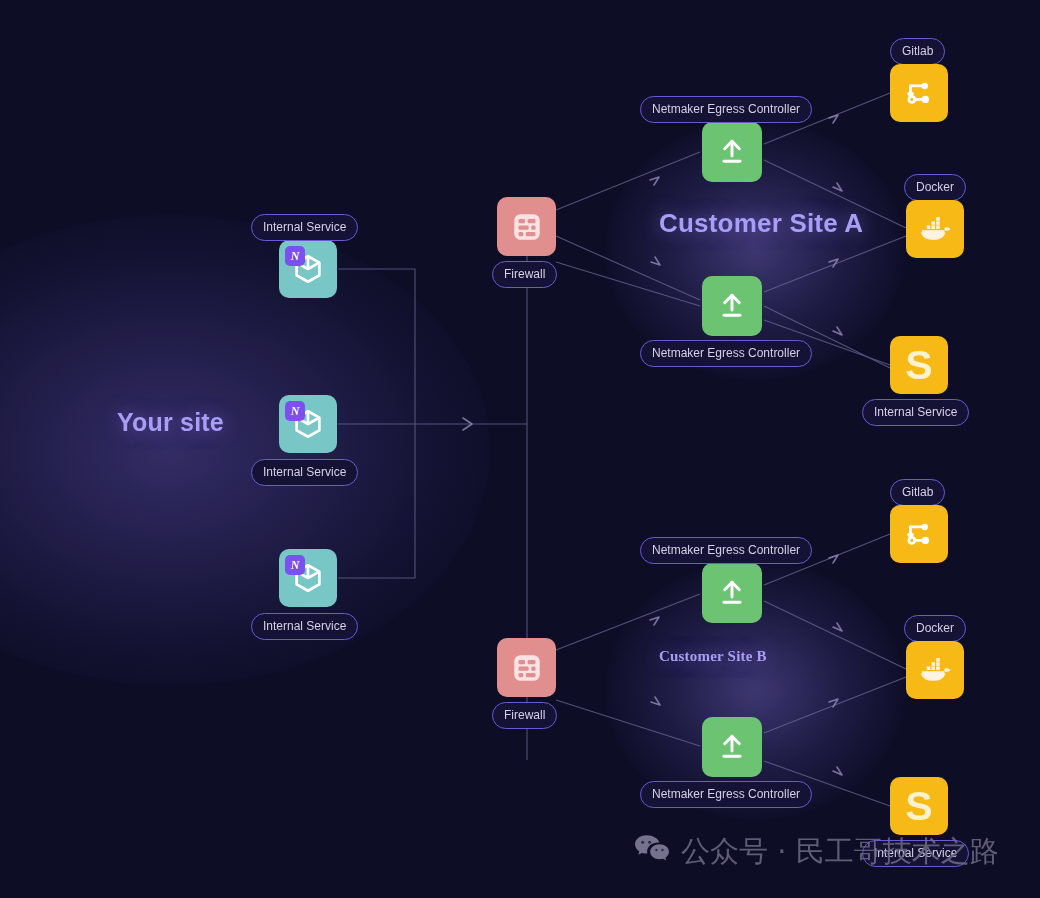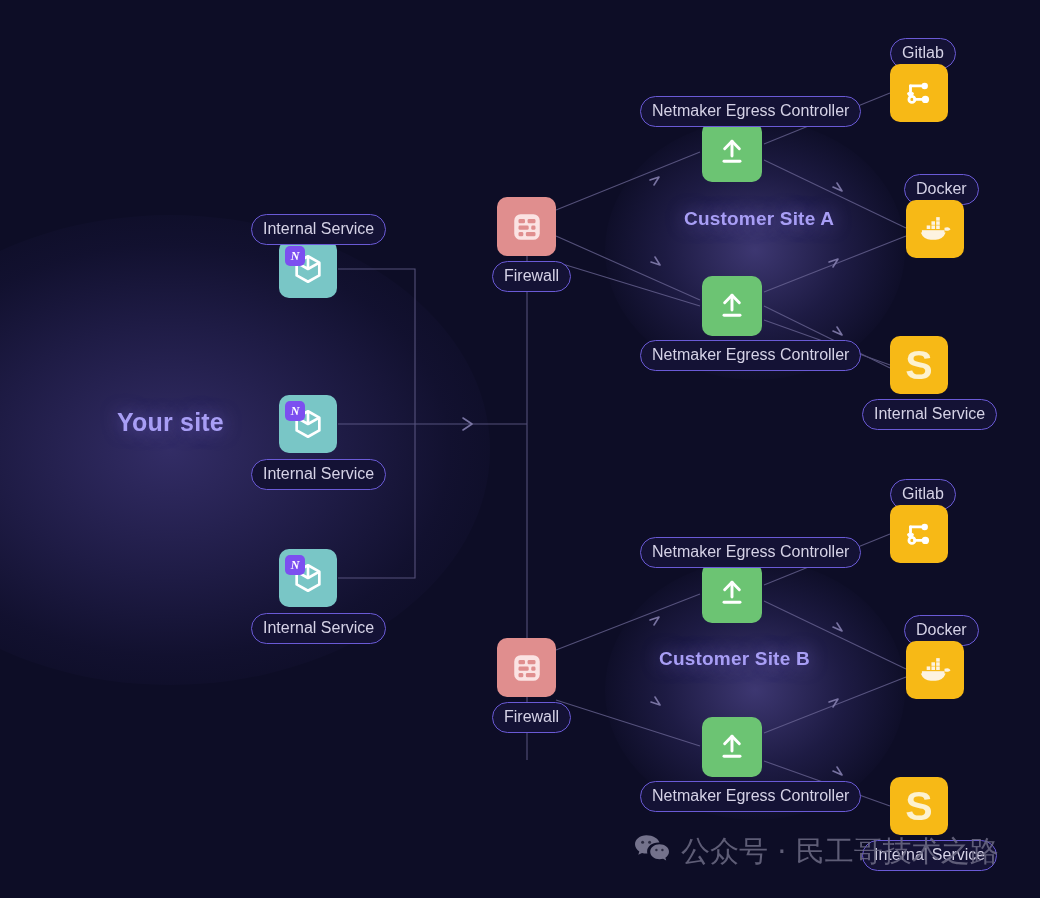--- a/index.html
+++ b/index.html
@@ -37,22 +37,22 @@
   }
   
   #links { position: absolute; inset: 0; width: 1040px; height: 898px; }
   
   .site-title {
     position: absolute; color: #a89ef5; font-weight: bold;
     white-space: nowrap; letter-spacing: .2px;
     text-shadow: 0 0 18px rgba(140,124,240,.55);
   }
   #title-your-site { left: 117px; top: 408px; font-size: 25px; }
-  #title-site-a { left: 659px; top: 208px; font-size: 19px; margin-left: 25px; }
-  #title-site-b { left: 659px; top: 648px; font-size: 19px; }
+  #title-site-a { left: 659px; top: 208px; font-size: 26px; }
+  #title-site-b { left: 659px; top: 648px; font-size: 15px; font-family: Liberation Serif, serif; }
   
   .node { position: absolute; }
   .tile {
     border-radius: 10px; display: flex;
     align-items: center; justify-content: center;
     position: relative;
   }
   .tile-teal  { background: #79c6c6; }
   .tile-green { background: #6cc473; }
   .tile-red   { background: #e08e8e; }
@@ -67,21 +67,21 @@
   }
   .s-letter {
     color: #fdf2cf; font-size: 41px; font-weight: bold;
     font-family: "Liberation Sans", sans-serif; line-height: 1;
   }
   
   .pill {
     position: absolute;
     border: 1px solid #6a5ad6; border-radius: 999px;
     background: #141235; color: #d5d2e6;
-    font-size: 16px; line-height: 1;
+    font-size: 12px; line-height: 1;
     padding: 6px 11px 7px; white-space: nowrap;
   }
   
   #watermark {
     position: absolute; left: 634px; top: 832px;
     display: flex; align-items: flex-end; gap: 11px;
     color: #6d6b85; font-size: 29px; white-space: nowrap;
     font-family: "DejaVu Sans", sans-serif;
   }
   #watermark .wm-text { opacity: .85; }

